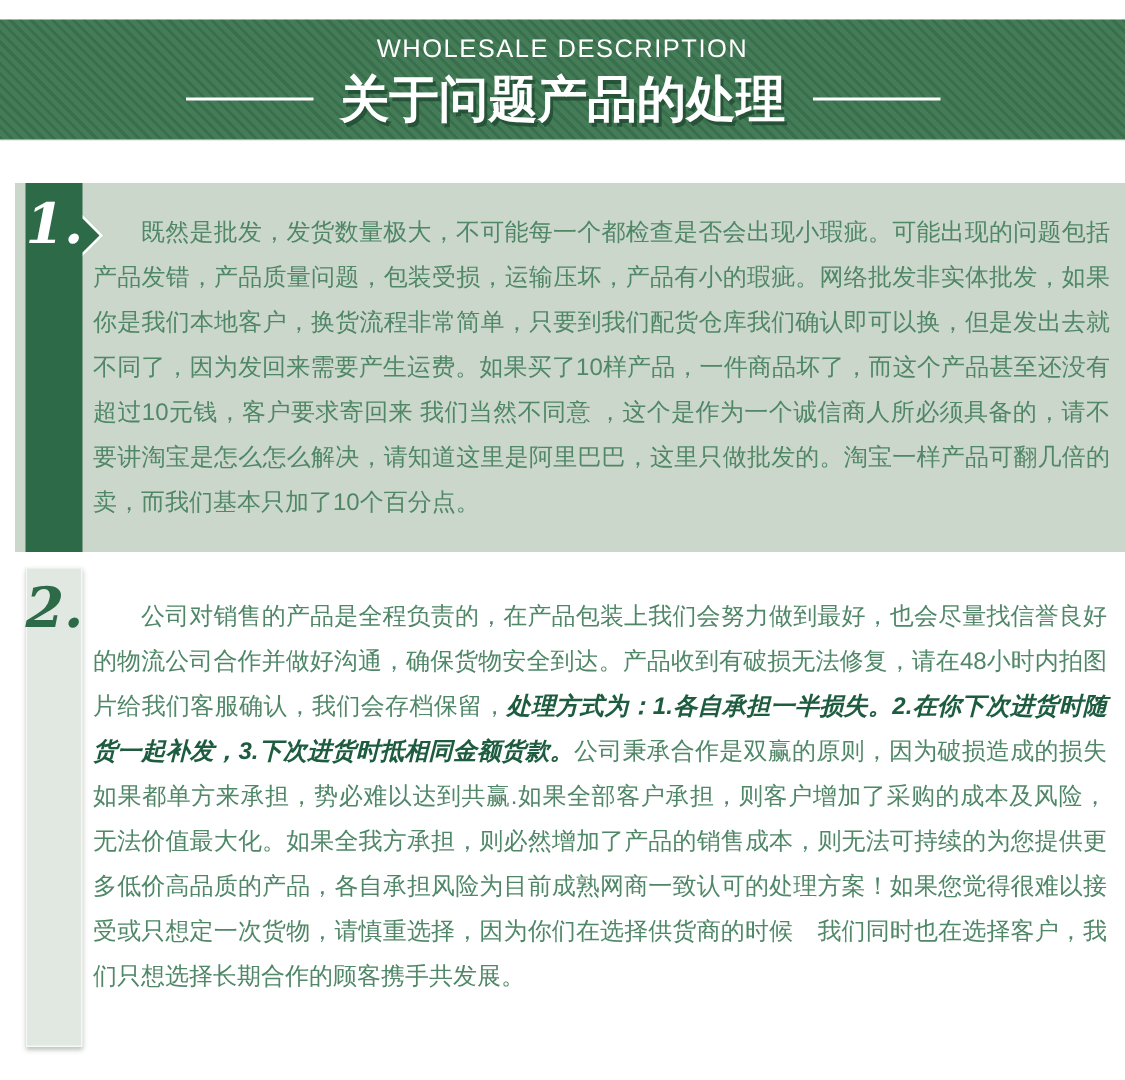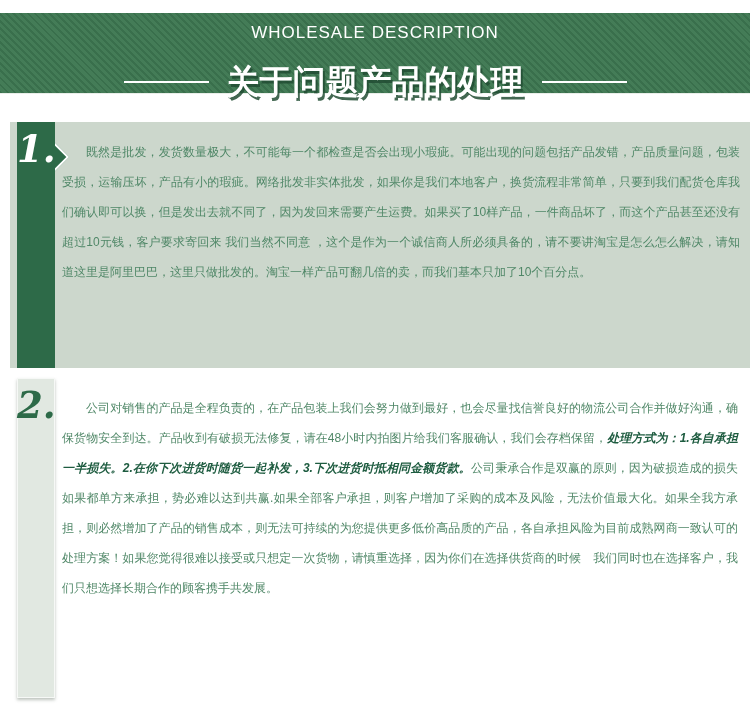--- a/index.html
+++ b/index.html
@@ -32,21 +32,21 @@
     margin-top:5px;
     display:flex;align-items:center;justify-content:center;
   }
   .title-line{
     width:85px;height:2px;background:#ffffff;flex:0 0 auto;
   }
   .banner-title{
     color:#ffffff;
     font-size:33px;
     font-weight:bold;
-    margin:16px 18px;
+    margin:0 18px;
     line-height:1.1;
     text-shadow:2px 3px 0 rgba(34,77,52,0.85);
     font-family:"Liberation Sans","DejaVu Sans",sans-serif;
   }
 
   
   .section1{
     position:absolute;left:10px;top:122px;width:740px;height:246px;
     background:#ccd7cc;
   }
@@ -64,21 +64,21 @@
   }
   .num1{color:#ffffff;}
   .diamond1{
     position:absolute;left:35px;top:25px;width:16px;height:16px;
     background:#2d6a48;border:2px solid #ffffff;
     transform:rotate(45deg);
     z-index:1;
   }
   .para{
     position:absolute;left:52px;top:3px;width:678px;
-    font-size:12px;line-height:30px;
+    font-size:16px;line-height:30px;
     color:#4f8767;
     text-indent:2em;
     text-align:justify;
     z-index:3;
     font-family:"Liberation Sans","DejaVu Sans",sans-serif;
   }
   .section2{
     position:absolute;left:0;top:378px;width:750px;height:342px;
     background:#ffffff;
   }

